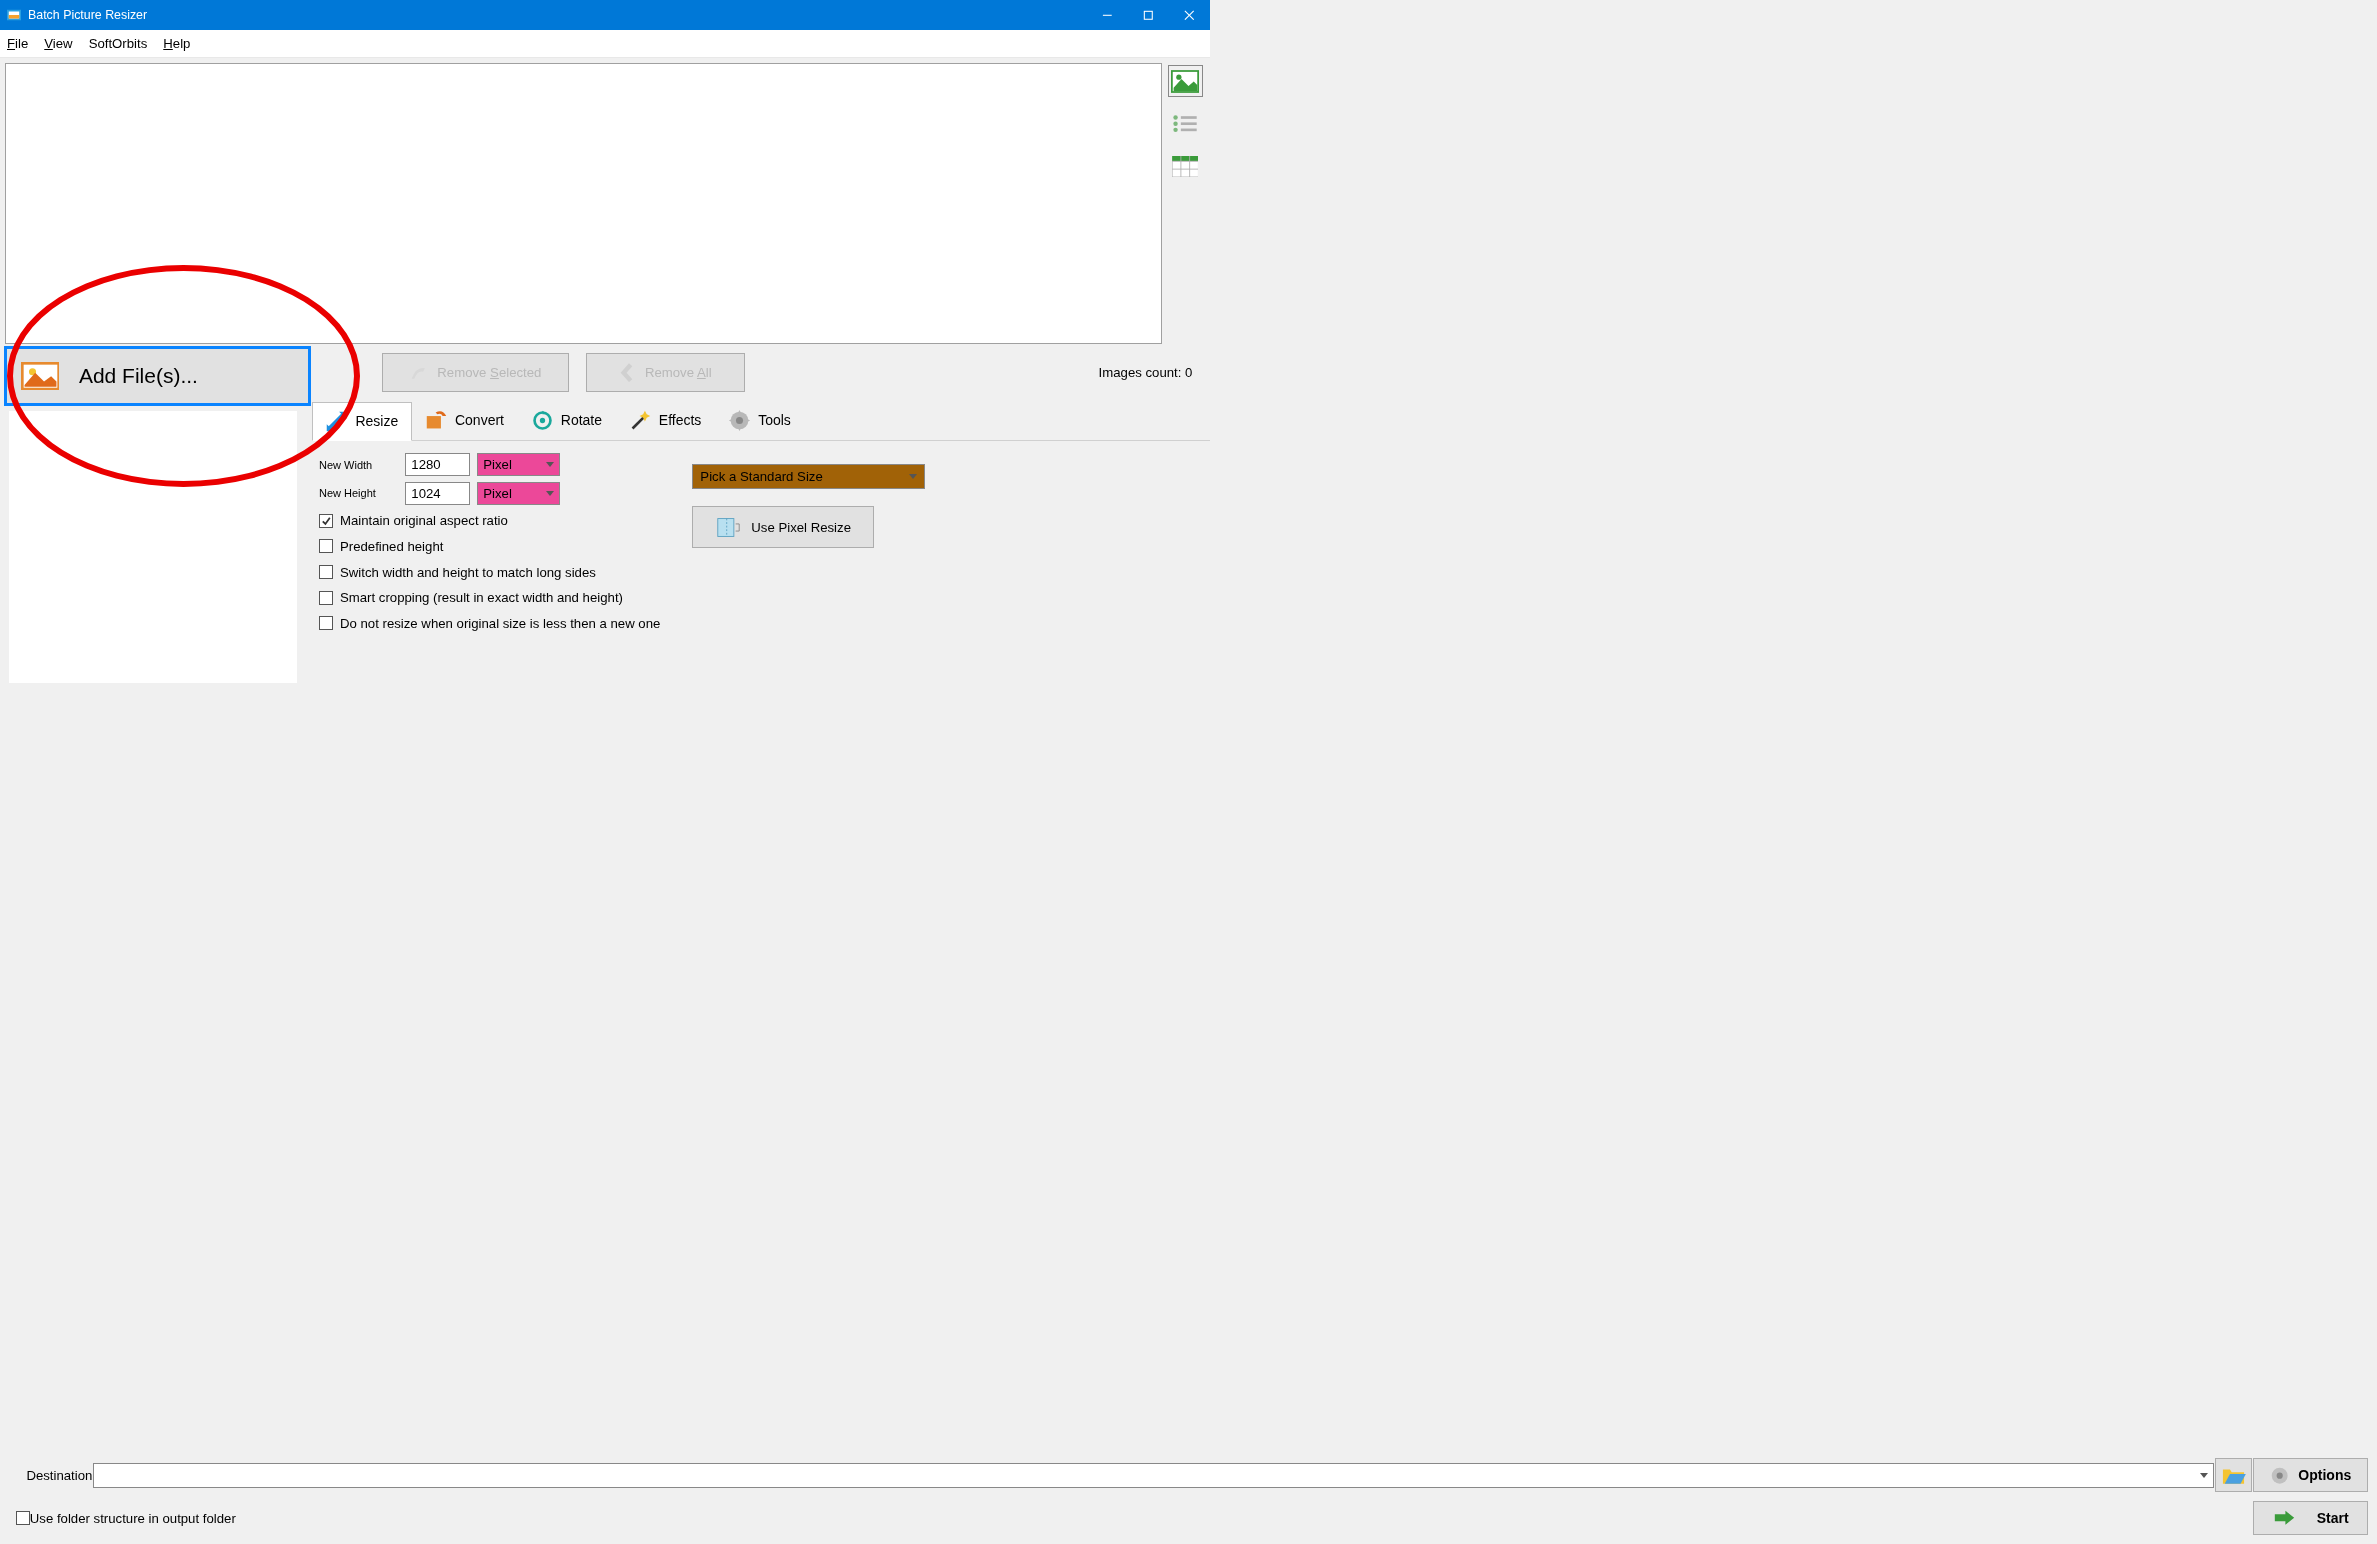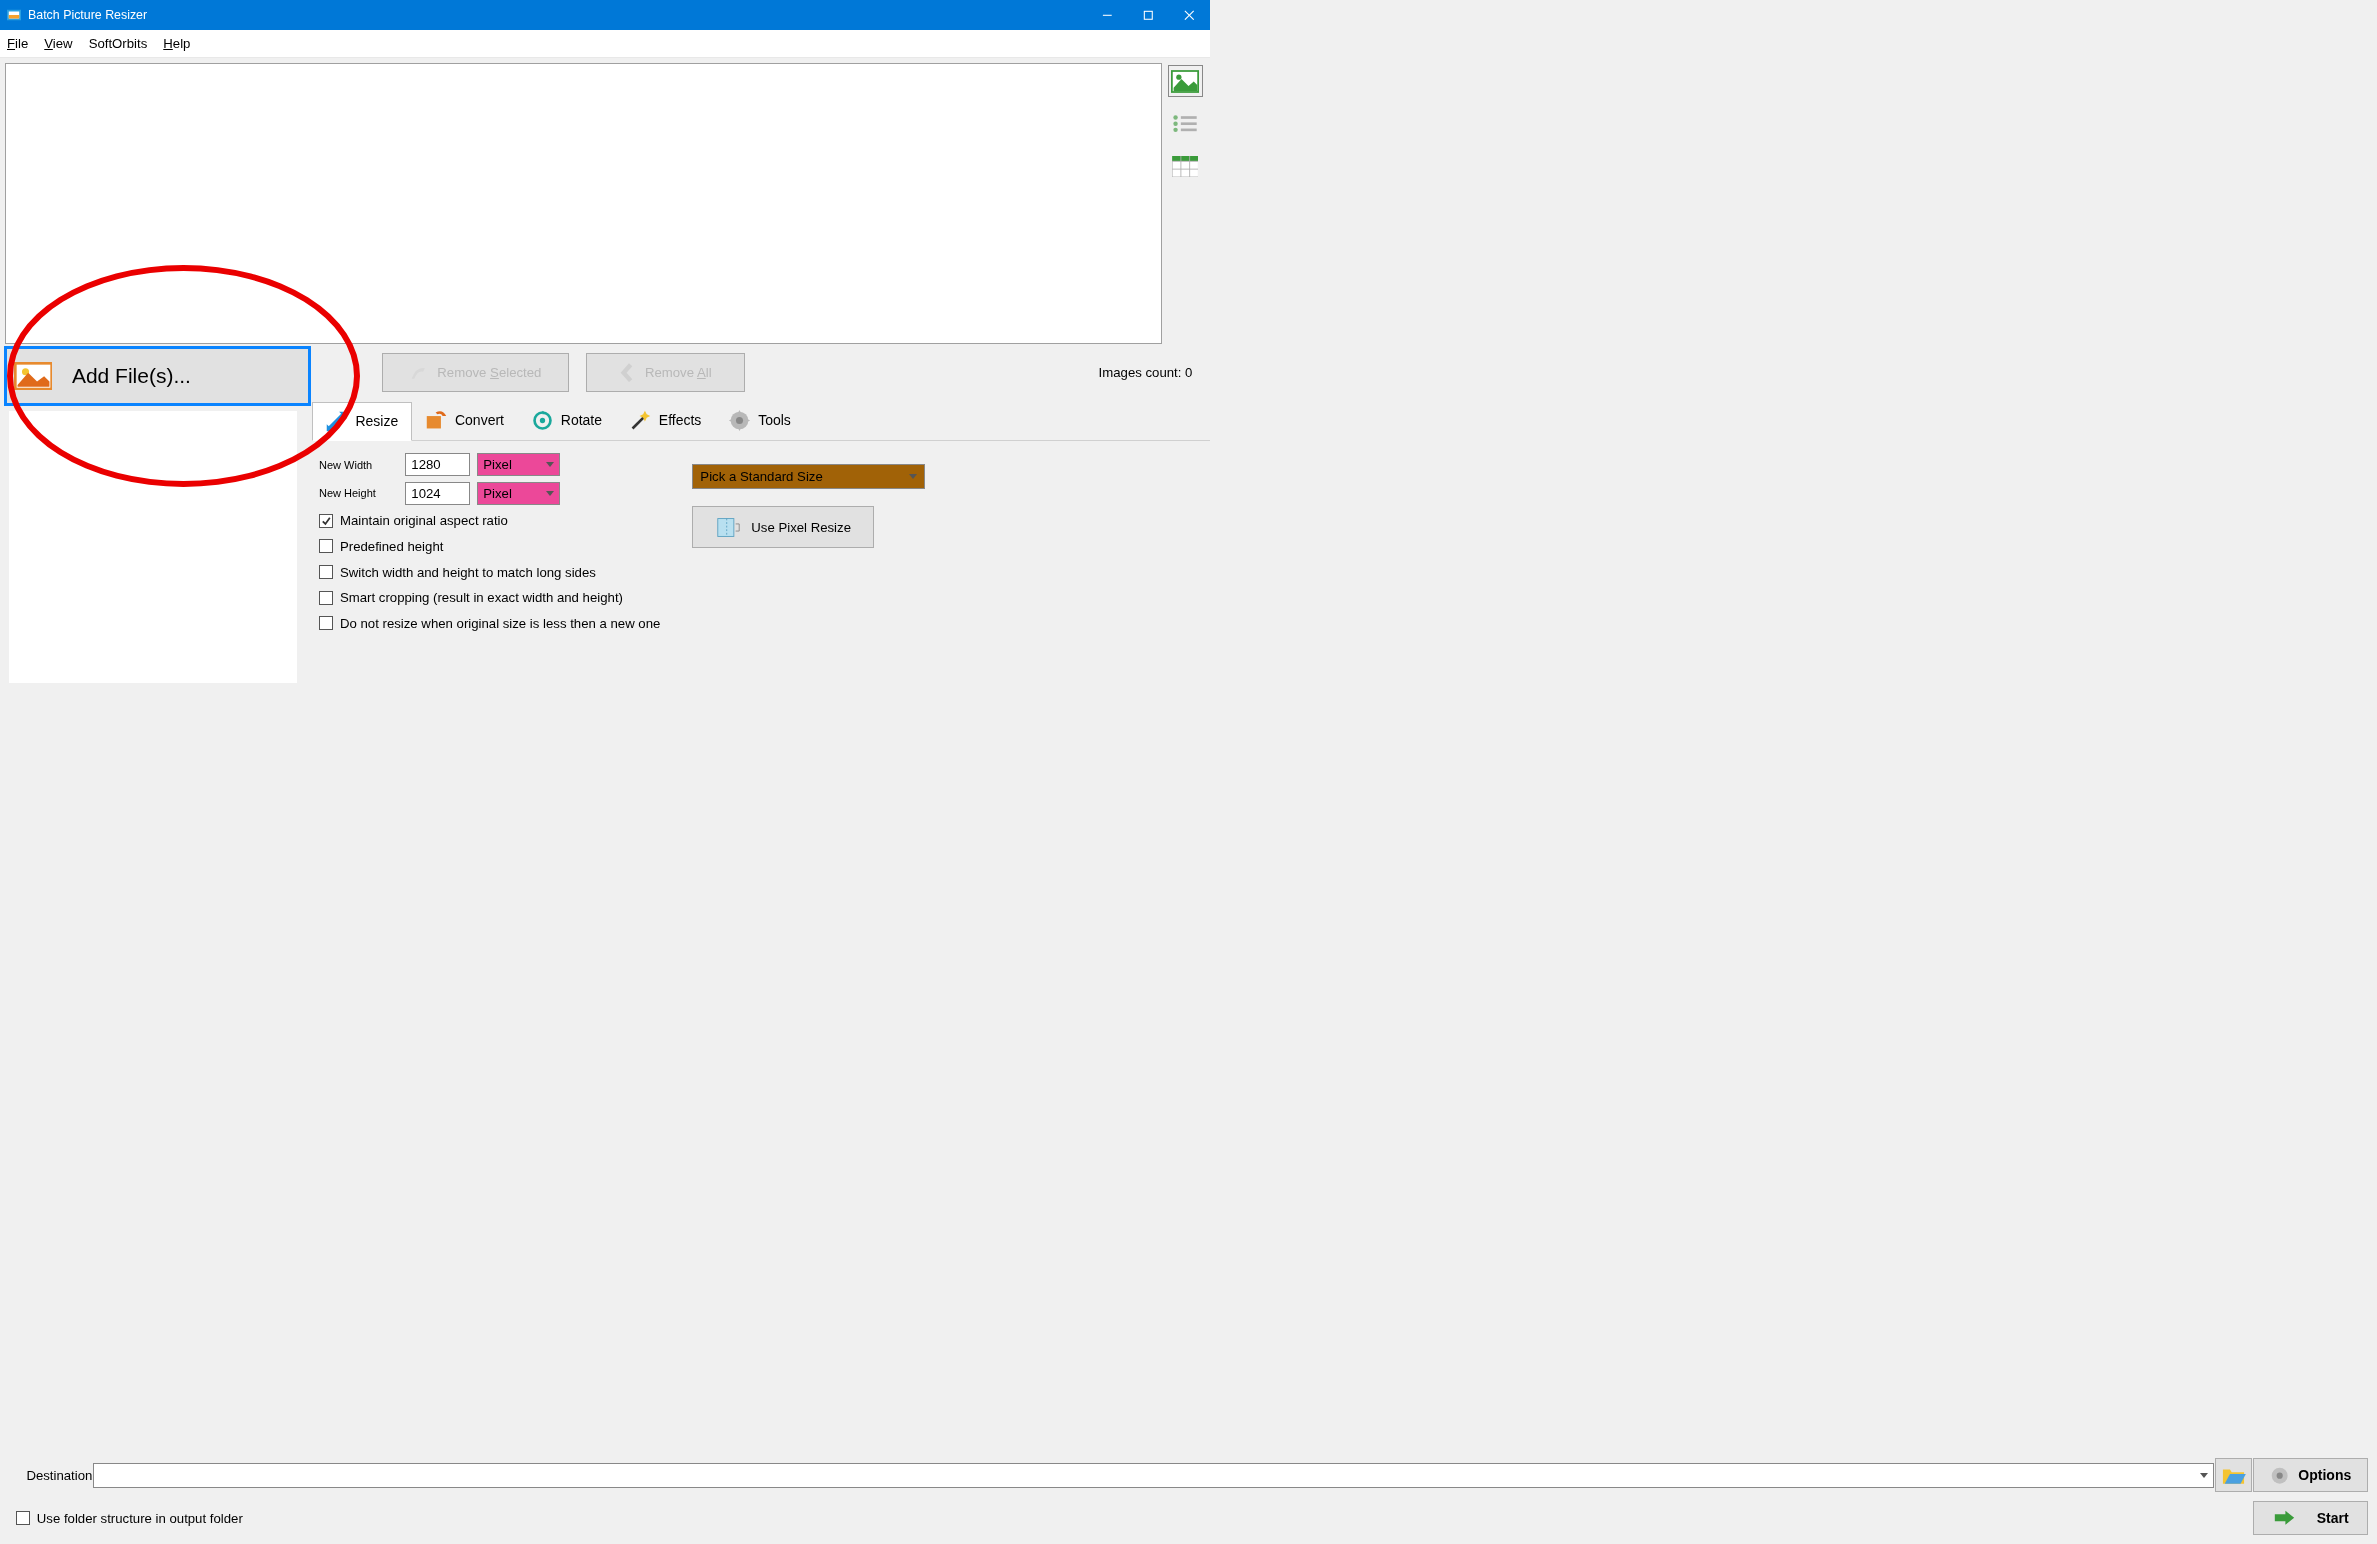--- a/index.html
+++ b/index.html
@@ -29,21 +29,21 @@
 
 
 .toolbar-row { display: flex; align-items: center; gap: 17.6px; padding: 8.8px 5.3px 5.3px 5.3px; }
 .tb-btn { height: 39px; width: 159px; background: #e1e1e1; border: 0.9px solid #adadad; display: flex; align-items: center; justify-content: center; gap: 8.8px; font-size: 13.2px; color: #333; }
 .tb-btn.disabled { color: #b8b8b8; }
 .tb-btn.disabled .ul { text-decoration: underline; }
 .tb-btn .ul { text-decoration: underline; }
 .images-count { margin-left: auto; padding-right: 7px; font-size: 13.2px; }
 
 
-.add-files-highlight { position: absolute; left: 3.5px; top: 346px; width: 307px; height: 60px; background: #e1e1e1; border: 3.5px solid #0a84ff; display: flex; align-items: center; gap: 19.4px; padding-left: 7px; font-size: 21px; z-index: 5; }
+.add-files-highlight { position: absolute; left: 3.5px; top: 346px; width: 307px; height: 60px; background: #e1e1e1; border: 3.5px solid #0a84ff; display: flex; align-items: center; gap: 19.4px; padding-left: 14px; font-size: 21px; z-index: 5; }
 .addfile-icon { width: 39px; height: 28px; }
 .red-ellipse { position: absolute; left: 7px; top: 265px; width: 353px; height: 222px; border: 6.2px solid #ea0000; border-radius: 50%; z-index: 6; pointer-events: none; }
 
 
 .left-white { position: absolute; left: 8.8px; top: 411px; width: 288px; height: 272px; background: #fff; z-index: 1; }
 
 
 .tabs-area { margin-left: 312px; padding-top: 3.5px; }
 .tabstrip { display: flex; border-bottom: 0.9px solid #d0d0d0; }
 .tab { height: 39px; padding: 0 12.4px; display: flex; align-items: center; gap: 7px; font-size: 14px; border: 0.9px solid transparent; cursor: default; }
@@ -69,21 +69,21 @@
 
 
 .bottom { position: absolute; left: 0; right: 0; bottom: 0; padding: 7px 8.8px 8.8px 8.8px; background: #f0f0f0; }
 .dest-row { display: flex; align-items: center; gap: 1px; margin-bottom: 8.8px; }
 .dest-label { font-size: 13.2px; padding-left: 17.6px; }
 .dest-input { flex: 1; height: 25px; border: 0.9px solid #888; background: #fff; display: flex; align-items: center; justify-content: flex-end; padding-right: 5.3px; }
 .dest-browse { width: 37px; height: 34px; border: 0.9px solid #adadad; background: #e1e1e1; display: flex; align-items: center; justify-content: center; }
 .opt-btn { width: 115px; height: 34px; border: 0.9px solid #adadad; background: #e1e1e1; display: flex; align-items: center; justify-content: center; gap: 8.8px; font-size: 14px; font-weight: 600; }
 .start-row { display: flex; justify-content: space-between; align-items: center; }
 .start-btn { width: 115px; height: 34px; border: 0.9px solid #adadad; background: #e1e1e1; display: flex; align-items: center; justify-content: center; gap: 21px; font-size: 14px; font-weight: 600; margin-left: auto; }
-.folder-chk-row { display: flex; align-items: center; gap: 7px; font-size: 13.2px; padding-left: 7px; }
+.folder-chk-row { display: flex; align-items: center; font-size: 13.2px; padding-left: 7px; }
 
 .caret { width: 0; height: 0; border-left: 4.4px solid transparent; border-right: 4.4px solid transparent; border-top: 5.3px solid #555; }
 </style>
 </head>
 <body>
 
 <div class="titlebar">
   <div class="titlebar-left">
     <span class="app-icon">
       <svg viewBox="0 0 16 16">

